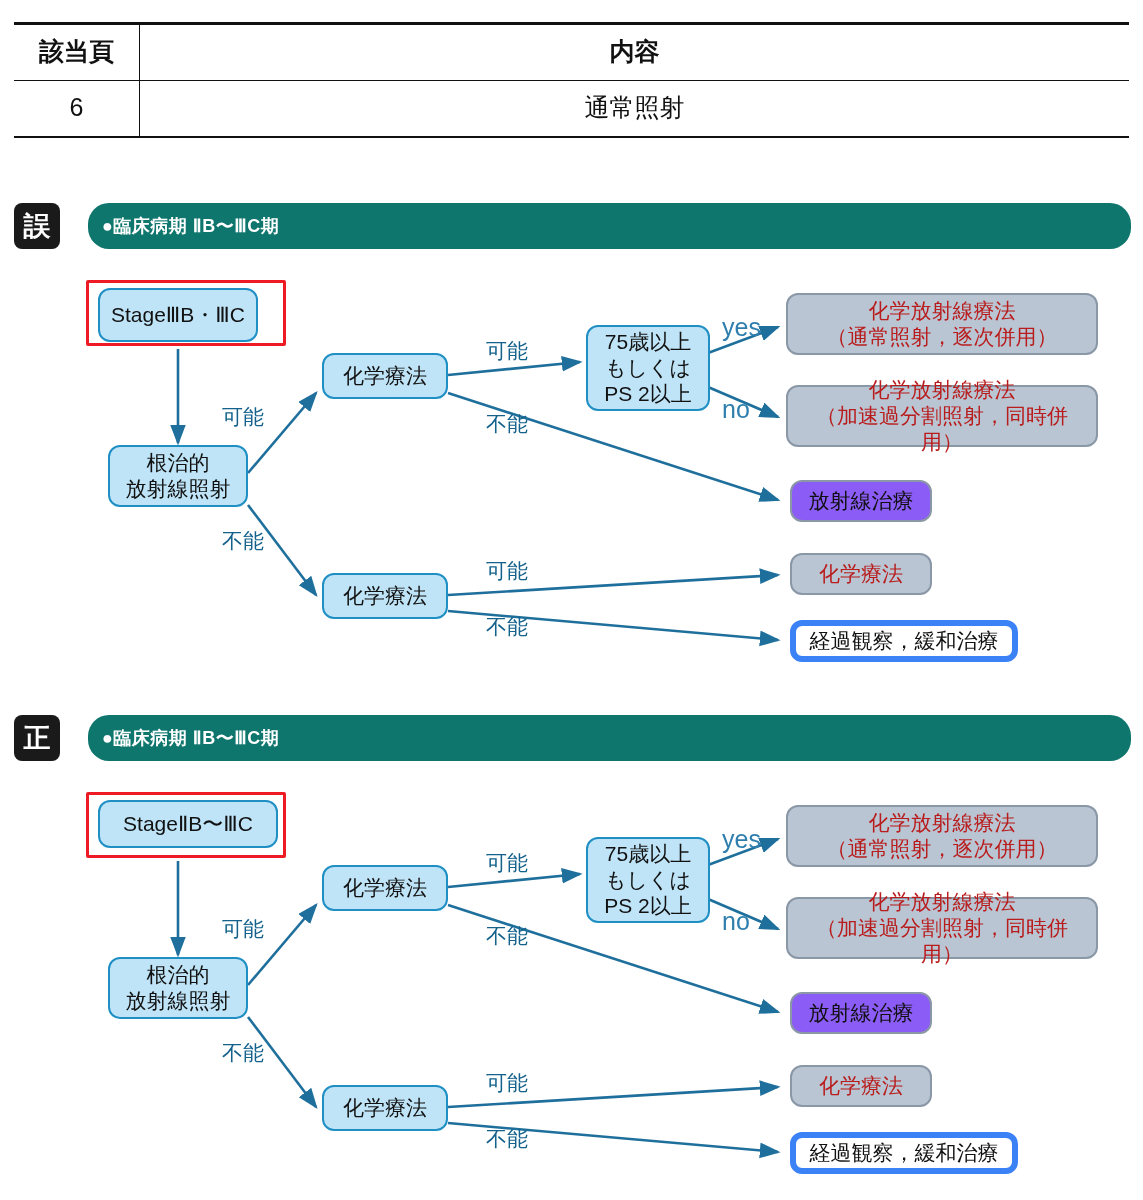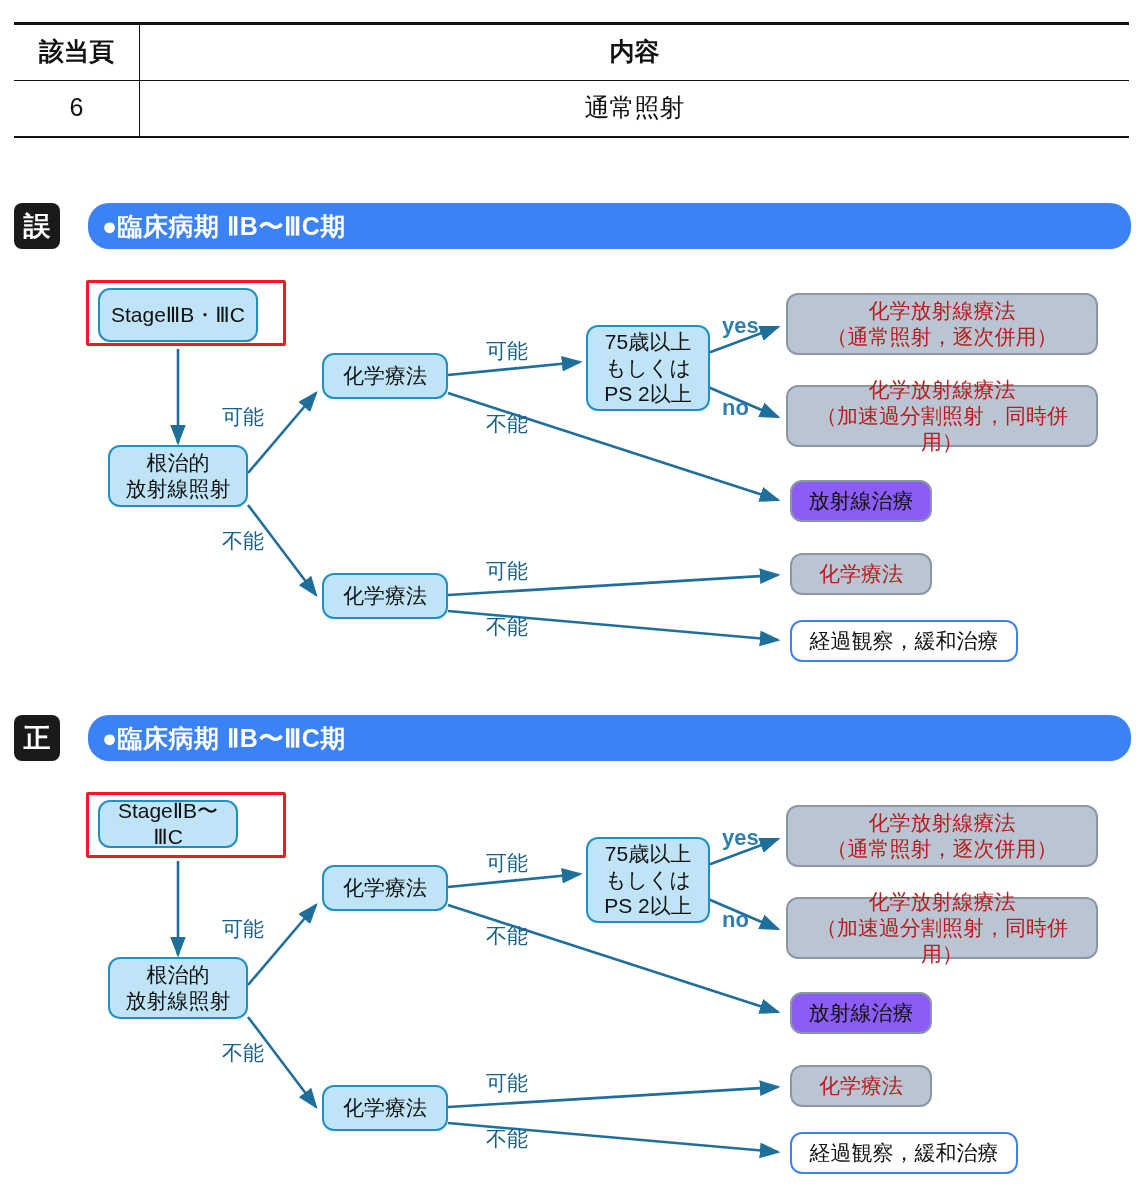--- a/index.html
+++ b/index.html
@@ -64,25 +64,25 @@
     justify-content: center;
     letter-spacing: 0;
   }
 
   
   .section-bar {
     position: absolute;
     left: 88px;
     width: 1043px;
     height: 46px;
-    background: #3b82f6;
+    background: #0f766e;
     color: #ffffff;
     display: flex;
     align-items: center;
-    font-size: 25px;
+    font-size: 18px;
     font-weight: bold;
     padding-left: 14px;
     box-sizing: border-box;
     letter-spacing: 0.5px;
     border-radius: 21px;
   }
 
   
   .flow {
     position: absolute;
@@ -103,21 +103,21 @@
     padding: 4px 8px;
     white-space: pre-line;
   }
   .n-blue {
     background: #bfe4f7;
     border: 2px solid #1f8fc4;
     color: #111;
   }
   .n-white {
     background: #ffffff;
-    border: 2px solid #3b82f6;
+    border: 6px solid #3b82f6;
     color: #111;
   }
   .n-gray {
     background: #b9c5d2;
     border: 2px solid #8a97a6;
     color: #b91c1c;
   }
   .n-graywhite {
     background: #8b5cf6;
     border: 2px solid #8a97a6;
@@ -130,23 +130,22 @@
     border-radius: 2px;
     pointer-events: none;
   }
   .label {
     position: absolute;
     font-size: 21px;
     color: #14628c;
   }
   .label-en {
     position: absolute;
-    font-size: 22px;
+    font-size: 25px;
     color: #2f7fae;
-    font-weight: bold;
   }
   svg.edges {
     position: absolute;
     left: 0;
     top: 0;
     width: 1143px;
     height: 420px;
     overflow: visible;
   }
 </style>
@@ -243,21 +242,21 @@
       <path d="M248,240 L316,330"></path>
       <path d="M448,110 L580,97"></path>
       <path d="M448,128 L778,235"></path>
       <path d="M708,88 L778,62"></path>
       <path d="M708,122 L778,152"></path>
       <path d="M448,330 L778,310"></path>
       <path d="M448,346 L778,375"></path>
     </g>
   </svg>
 
-  <div class="node n-blue" style="left:98px; top:23px; width:140px; height:48px;">StageⅡB〜ⅢC</div>
+  <div class="node n-blue" style="left:98px; top:23px; width:180px; height:48px;">StageⅡB〜ⅢC</div>
   <div class="redbox" style="left:86px; top:15px; width:200px; height:66px;"></div>
 
   <div class="node n-blue" style="left:108px; top:180px; width:140px; height:62px;">根治的
 放射線照射</div>
 
   <div class="node n-blue" style="left:322px; top:88px; width:126px; height:46px;">化学療法</div>
 
   <div class="node n-blue" style="left:322px; top:308px; width:126px; height:46px;">化学療法</div>
 
   <div class="node n-blue" style="left:586px; top:60px; width:124px; height:86px;">75歳以上

